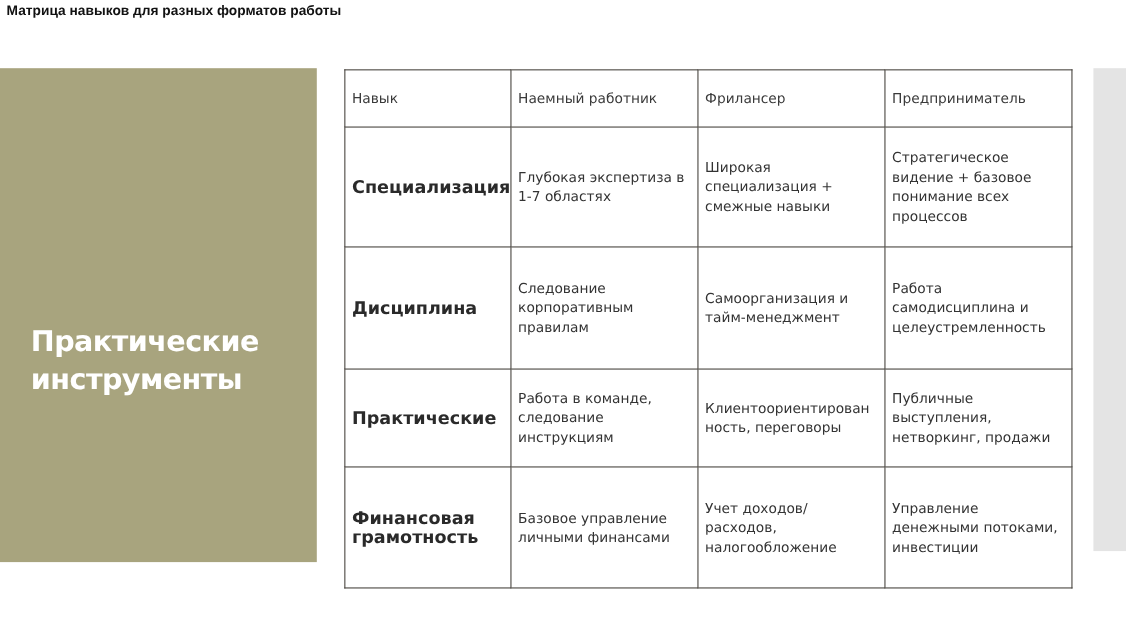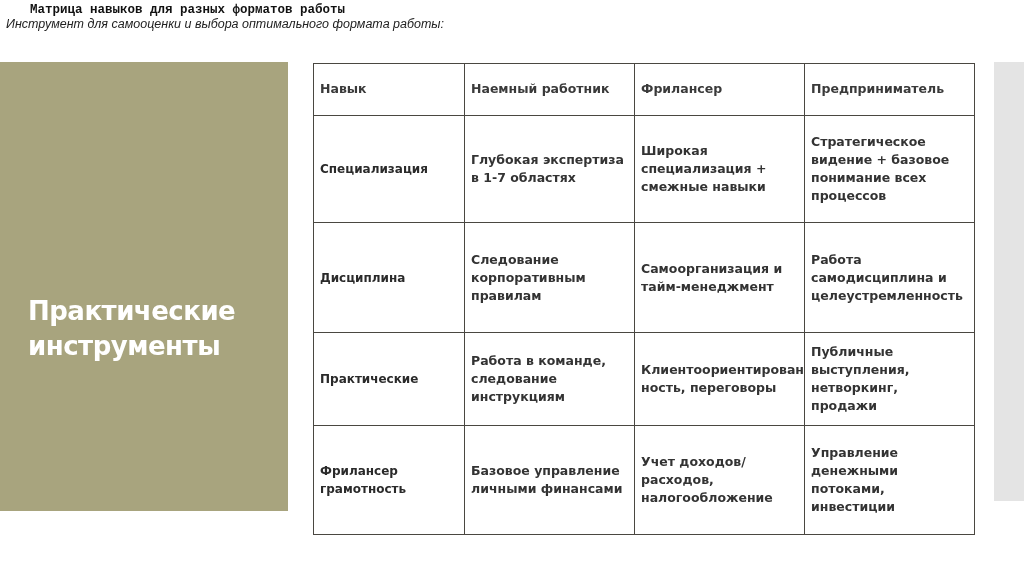--- a/index.html
+++ b/index.html
@@ -1,54 +1,53 @@
 <!DOCTYPE html>
 <html><head>
   <meta charset="utf-8">
   <style>
     html, body { margin:0; padding:0; }
     body {
       width:1024px; height:574px; background:#ffffff; position:relative; overflow:hidden;
       font-family:"DejaVu Sans", sans-serif; color:#2b2b2b;
     }
     .header { position:absolute; left:6px; top:3px; }
-    .title { font-family:Liberation Mono, monospace; font-weight:bold; font-size:12.5px; color:#111; line-height:14px;margin-left:24px; }
+    .title { font-family:Liberation Sans, sans-serif; font-weight:bold; font-size:12.5px; color:#111; line-height:14px; }
     .subtitle { font-family:"Liberation Sans", sans-serif; font-style:italic; font-size:12.5px; color:#222; line-height:14px; }
     .side-panel {
       position:absolute; left:0; top:62px; width:288px; height:449px; background:#A8A47E;text-decoration:underline;
     }
     .side-heading {
       position:absolute; left:28px; top:232px; width:250px;
       font-family:"DejaVu Sans", sans-serif; font-weight:bold; font-size:26px; line-height:35px;
       color:#ffffff; letter-spacing:-0.5px;
     }
     .right-bar {
       position:absolute; left:994px; top:62px; width:30px; height:439px; background:#e4e4e4;
     }
     table.matrix {
       position:absolute; left:313px; top:63px; width:661px; height:472px;
       border-collapse:collapse; table-layout:fixed;
       font-family:"DejaVu Sans", sans-serif; font-size:12.5px; color:#333;
     }
     table.matrix td, table.matrix th {
       border:1.5px solid #4a4741; padding:2px 6px 2px 6px; vertical-align:middle;
-      text-align:left; font-weight:bold; line-height:18px;
+      text-align:left; font-weight:normal; line-height:18px;
     }
     table.matrix th { color:#3a3a3a; }
-    table.matrix td.skill { font-weight:bold; color:#2a2a2a; font-size:12px;margin-left:28px; }
+    table.matrix td.skill { font-weight:bold; color:#2a2a2a; font-size:16px;margin-left:28px; }
     col.c1 { width:151px; } col.c2 { width:170px; } col.c3 { width:170px; } col.c4 { width:170px; }
     tr.h { height:43px; }
     tr.r1 { height:89px; } tr.r2 { height:91px; } tr.r3 { height:73px; } tr.r4 { height:90px; } tr.r5 { height:85px; }
   </style>
 </head>
 <body>
 
 <div class="header">
   <div class="title">Матрица навыков для разных форматов работы</div>
-  <div class="subtitle">Инструмент для самооценки и выбора оптимального формата работы:</div>
 </div>
 
 <div class="side-panel">
   <div class="side-heading">Практические инструменты</div>
 </div>
 
 <div class="right-bar"></div>
 
 <table class="matrix">
   <colgroup>
@@ -76,19 +75,19 @@
     <td>Самоорганизация и тайм-менеджмент</td>
     <td>Работа самодисциплина и целеустремленность</td>
   </tr>
   <tr class="r3">
     <td class="skill">Практические</td>
     <td>Работа в команде, следование инструкциям</td>
     <td>Клиентоориентирован ность, переговоры</td>
     <td>Публичные выступления, нетворкинг, продажи</td>
   </tr>
   <tr class="r4">
-    <td class="skill">Фрилансер грамотность</td>
+    <td class="skill">Финансовая грамотность</td>
     <td>Базовое управление личными финансами</td>
     <td>Учет доходов/расходов, налогообложение</td>
     <td>Управление денежными потоками, инвестиции</td>
   </tr>
 </tbody>
   </table>
 
 </body></html>

